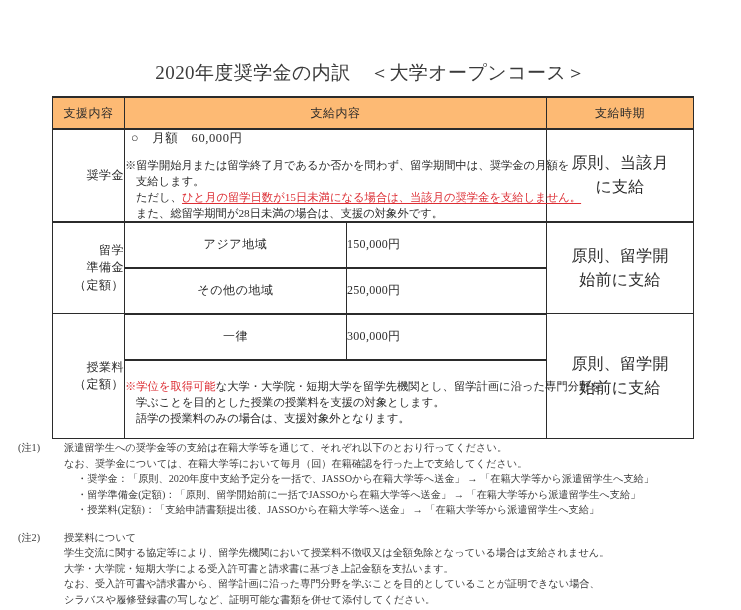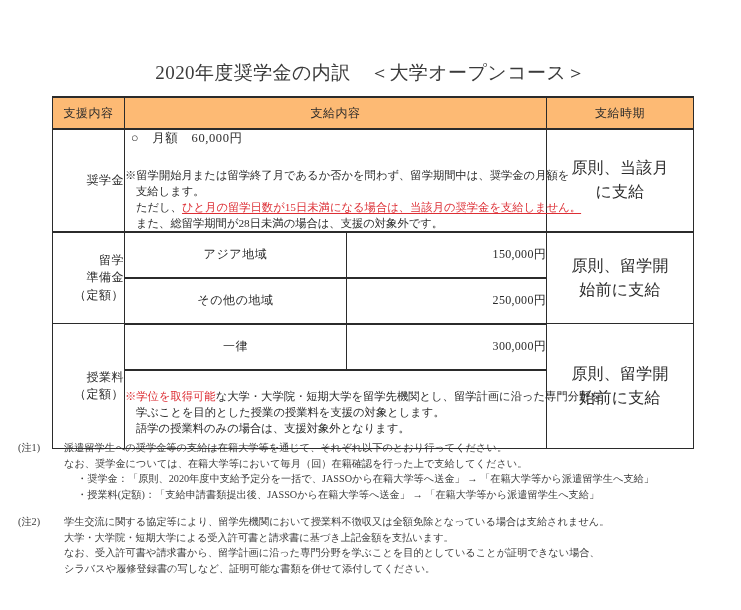--- a/index.html
+++ b/index.html
@@ -80,38 +80,38 @@
     letter-spacing: 0.2px;
     border-left: 2px solid #2b2b2b;
   }
   .region-cell {
     text-align: center;
     font-size: 12px;
     letter-spacing: 0.6px;
     height: 44px;
   }
   .amount-cell {
-    text-align: right;
+    text-align: left;
     font-size: 12px;
     letter-spacing: 0.3px;
   }
   .thick-below td { border-bottom: 2px solid #2b2b2b; }
   .thick-above td { border-top: 2px solid #2b2b2b; }
 
   
   .detail-cell {
     padding: 9px 8px 10px 10px;
     line-height: 1.42;
     font-size: 11.3px;
     text-align: left;
   }
   .money-line {
     font-size: 12.5px;
     letter-spacing: 0.6px;
-    margin-bottom: 19px;
+    margin-bottom: 9px;
     padding-left: 6px;
   }
   .note-body { padding-left: 0; }
   .note-body .ln { display: block; white-space: pre; }
   .note-body .ind { padding-left: 11px; }
   .red { color: #dd2f35; }
   .red-u {
     color: #dd2f35;
     text-decoration: underline;
     text-decoration-thickness: 1px;
@@ -229,27 +229,29 @@
   </table>
 
   <div class="footnotes">
 
     <div class="fn-block">
       <div class="fn-label">(注1)</div>
       <div class="fn-body">
         <span class="ln">派遣留学生への奨学金等の支給は在籍大学等を通じて、それぞれ以下のとおり行ってください。</span>
         <span class="ln">なお、奨学金については、在籍大学等において毎月（回）在籍確認を行った上で支給してください。</span>
         <span class="ln bullet">・奨学金：「原則、2020年度中支給予定分を一括で、JASSOから在籍大学等へ送金」 → 「在籍大学等から派遣留学生へ支給」</span>
+        <span class="ln bullet">・留学準備金(定額)：「原則、留学開始前に一括でJASSOから在籍大学等へ送金」 → 「在籍大学等から派遣留学生へ支給」</span>
         <span class="ln bullet">・授業料(定額)：「支給申請書類提出後、JASSOから在籍大学等へ送金」 → 「在籍大学等から派遣留学生へ支給」</span>
       </div>
     </div>
 
     <div class="fn-block">
       <div class="fn-label">(注2)</div>
       <div class="fn-body">
+        <span class="ln">授業料について</span>
         <span class="ln">学生交流に関する協定等により、留学先機関において授業料不徴収又は全額免除となっている場合は支給されません。</span>
         <span class="ln">大学・大学院・短期大学による受入許可書と請求書に基づき上記金額を支払います。</span>
         <span class="ln">なお、受入許可書や請求書から、留学計画に沿った専門分野を学ぶことを目的としていることが証明できない場合、</span>
         <span class="ln">シラバスや履修登録書の写しなど、証明可能な書類を併せて添付してください。</span>
       </div>
     </div>
 
   </div>
 
 

